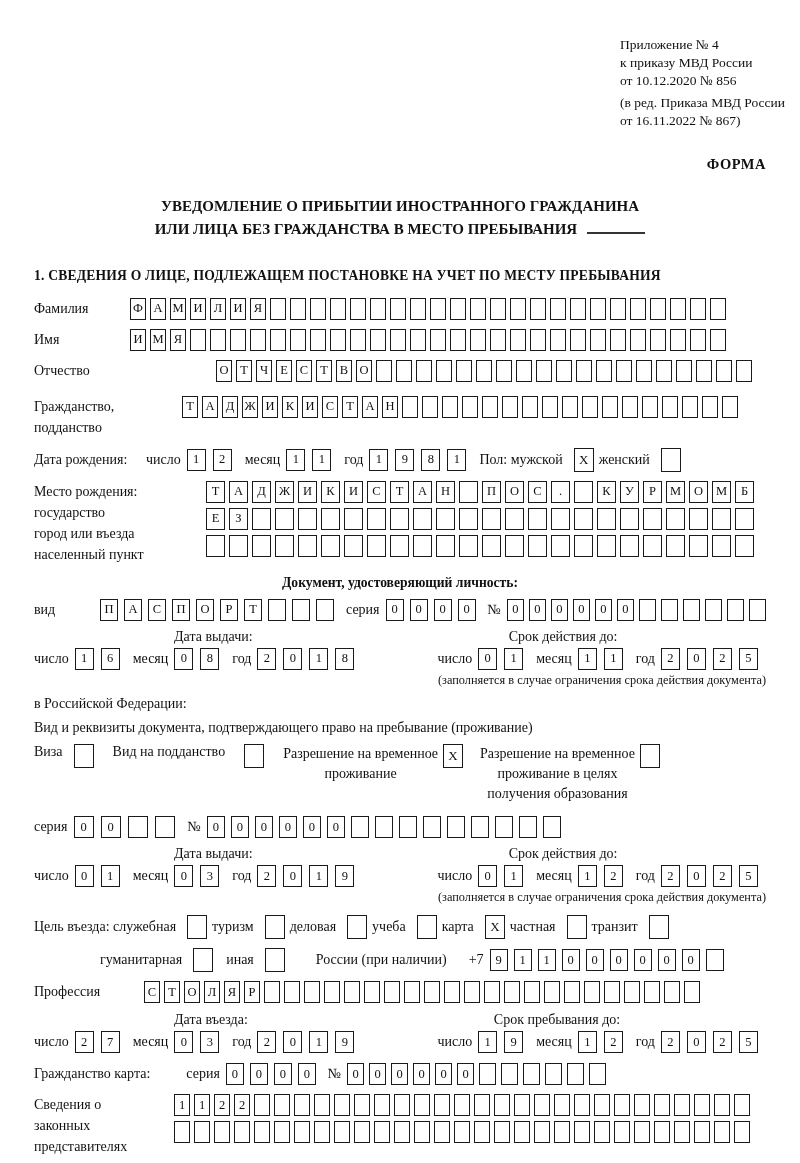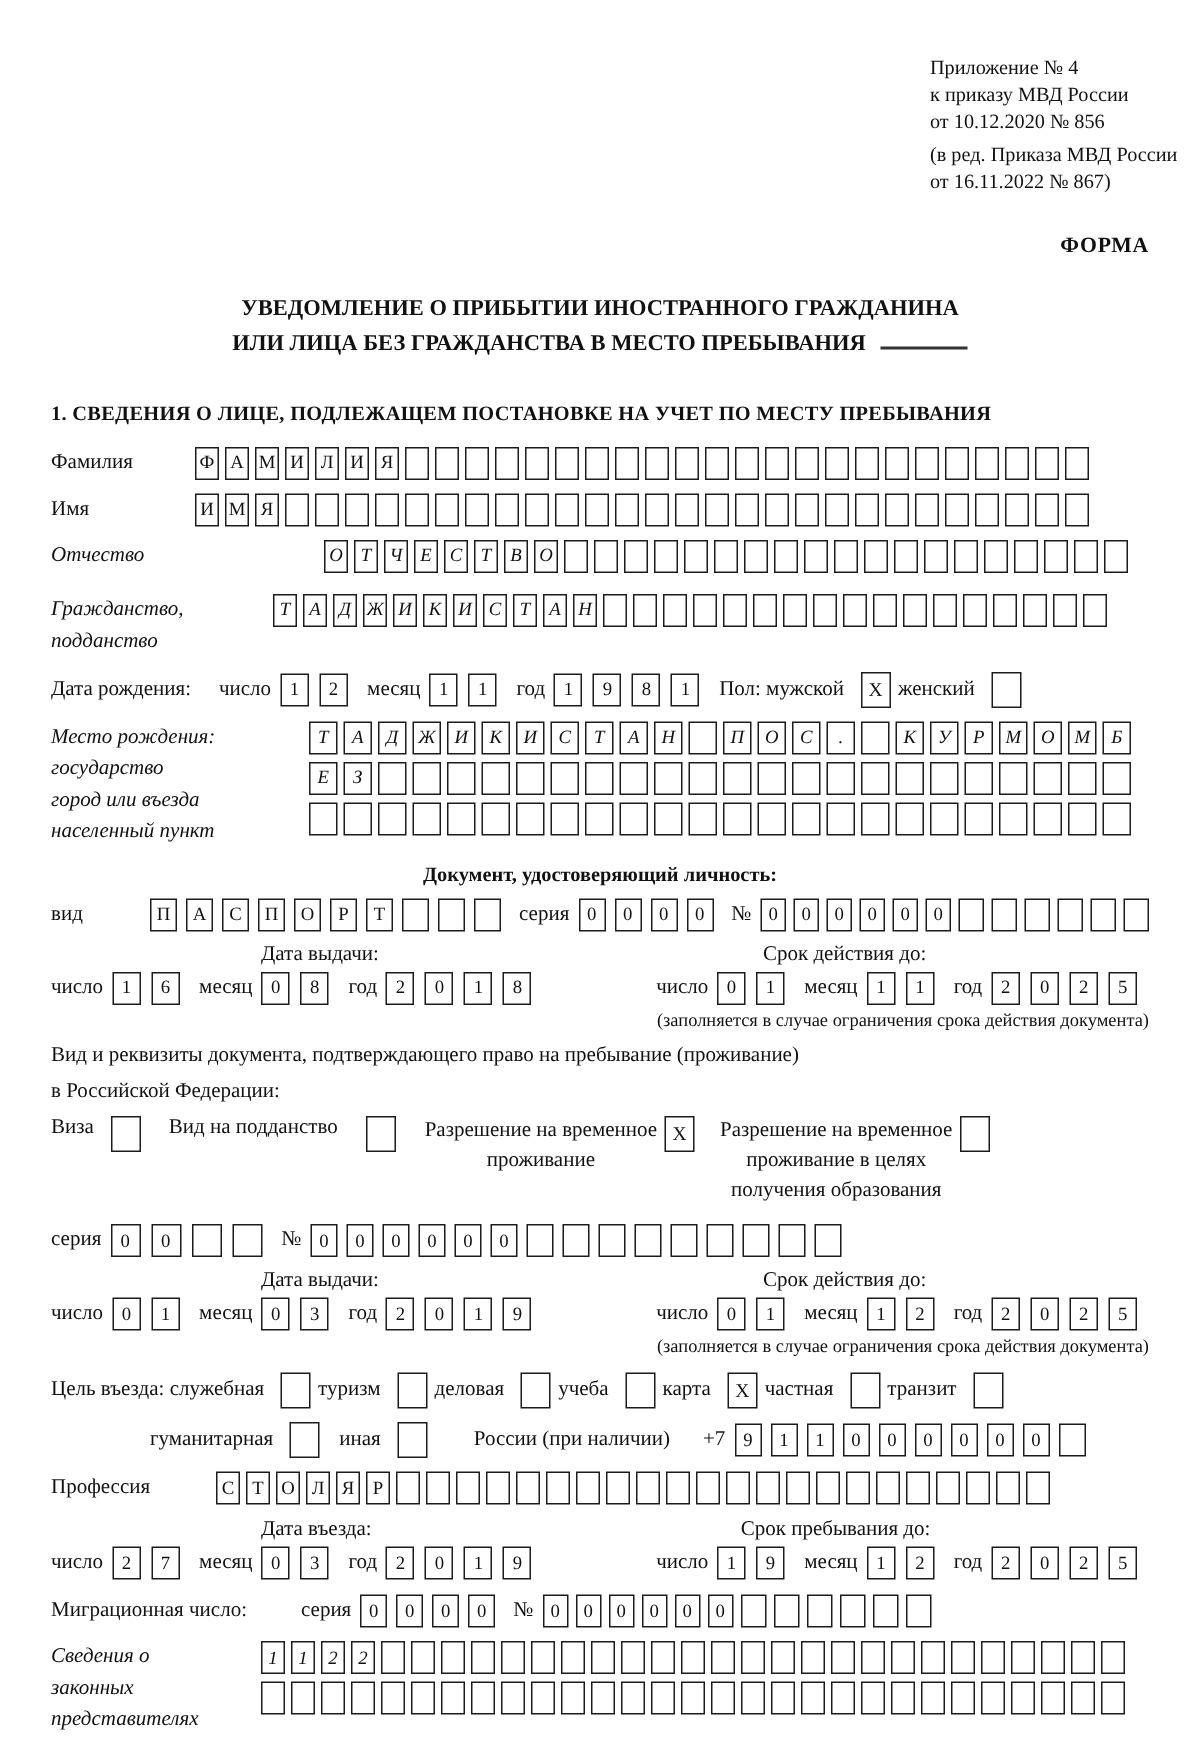--- a/index.html
+++ b/index.html
@@ -26,21 +26,21 @@
     display:inline-flex;align-items:center;justify-content:center;
     height:20px;border:1.8px solid #1b1b1b;box-sizing:content-box;
     font-size:12.5px;flex:0 0 auto;background:#fff;
   }
   .chk{width:18px;height:22px;margin:0 5px;font-size:13px;}
   .sp{display:inline-block;flex:0 0 auto;}
   .ml{display:inline-block;text-align:center;line-height:1.45;flex:0 0 auto;}
   .center-bold{text-align:center;font-weight:bold;font-size:13.6px;margin-top:10px;}
   .caption{font-size:12.3px;margin-top:3px;}
   .para-line{margin-top:8px;}
-  .group{display:flex;align-items:flex-start;margin-top:9px;font-style:italic;}
+  .group{display:flex;align-items:flex-start;margin-top:9px;}
   .group .glabels{flex:0 0 auto;line-height:1.5;}
   .group .grows{flex:1 1 auto;}
   .group .grow{display:flex;margin-bottom:5px;}
 </style>
 </head>
 <body>
 
 <div class="page">
 
   <div class="note-block">
@@ -407,22 +407,22 @@
         </span>
         <span class="txt">год</span>
         <span class="boxes">
           <span class="cell" style="width: 17px; margin-right: 7px;">2</span>
           <span class="cell" style="width: 17px; margin-right: 7px;">0</span>
           <span class="cell" style="width: 17px; margin-right: 7px;">2</span>
           <span class="cell" style="width: 17px; margin-right: 7px;">5</span>
         </span>
       </div>
       <div class="caption" style="text-align: right;">(заполняется в случае ограничения срока действия документа)</div>
+      <div class="para-line">в Российской Федерации:</div>
       <div class="para-line">Вид и реквизиты документа, подтверждающего право на пребывание (проживание)</div>
-      <div class="para-line">в Российской Федерации:</div>
       <div class="line vtop" style="margin-top: 8px;">
         <span class="txt">Виза</span>
         <span class="cell chk"></span>
         <span class="sp" style="width: 14px;"></span>
         <span class="txt">Вид на подданство</span>
         <span class="sp" style="width: 8px;"></span>
         <span class="cell chk"></span>
         <span class="sp" style="width: 14px;"></span>
         <span class="ml">
           <div>Разрешение на временное</div>
@@ -618,21 +618,21 @@
         </span>
         <span class="txt">год</span>
         <span class="boxes">
           <span class="cell" style="width: 17px; margin-right: 7px;">2</span>
           <span class="cell" style="width: 17px; margin-right: 7px;">0</span>
           <span class="cell" style="width: 17px; margin-right: 7px;">2</span>
           <span class="cell" style="width: 17px; margin-right: 7px;">5</span>
         </span>
       </div>
       <div class="line" style="margin-top: 10px;">
-        <span class="txt">Миграционная число:</span>
+        <span class="txt">Гражданство карта:</span>
         <span class="sp" style="width: 30px;"></span>
         <span class="txt">серия</span>
         <span class="boxes">
           <span class="cell" style="width: 16px; margin-right: 6px;">0</span>
           <span class="cell" style="width: 16px; margin-right: 6px;">0</span>
           <span class="cell" style="width: 16px; margin-right: 6px;">0</span>
           <span class="cell" style="width: 16px; margin-right: 6px;">0</span>
         </span>
         <span class="txt">№</span>
         <span class="boxes">

